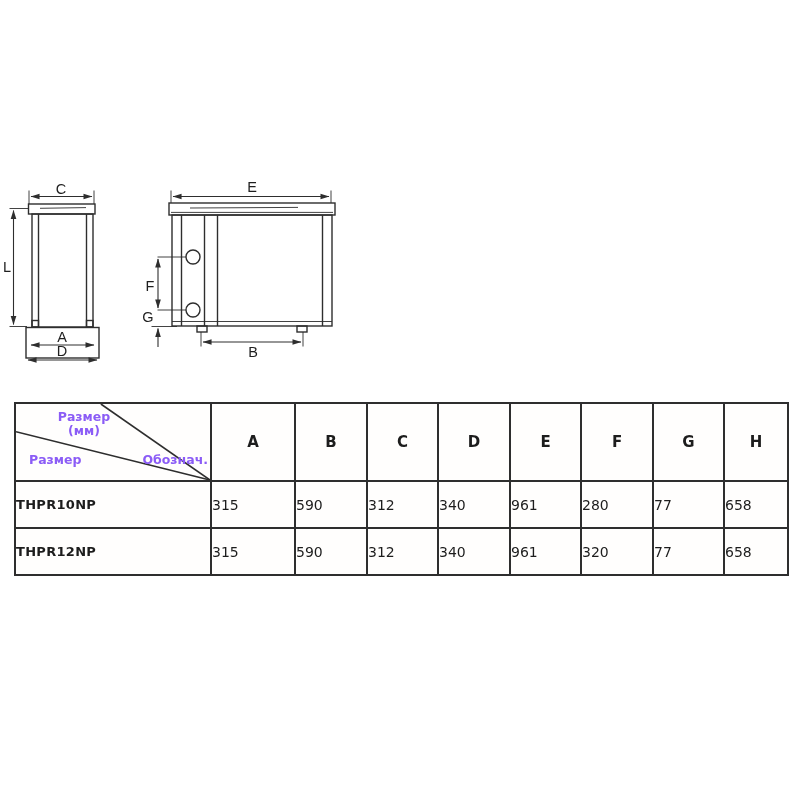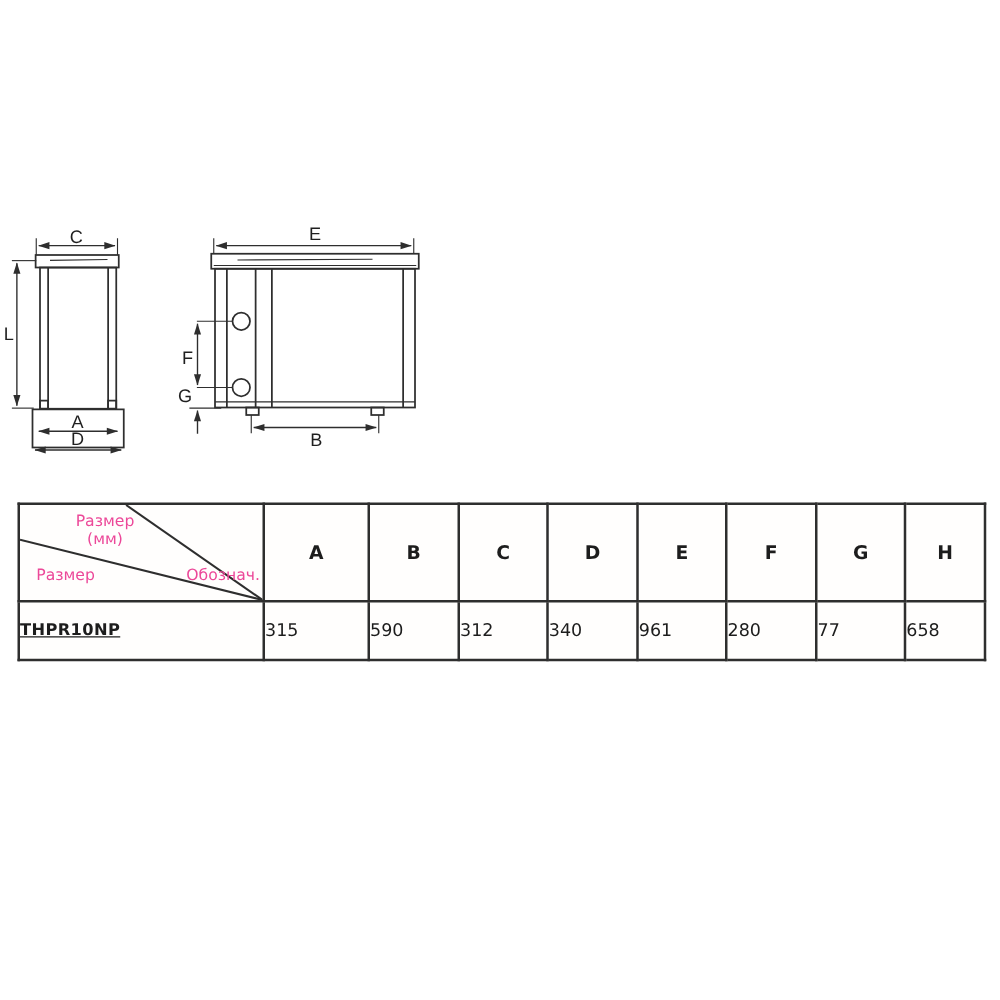--- a/index.html
+++ b/index.html
@@ -15,27 +15,27 @@
   .drawing-svg .dim  { stroke-width:1.1; }
   .drawing-svg .filled { fill:#ffffff; }
   .drawing-svg text { font-family:"Liberation Sans","DejaVu Sans",sans-serif; font-size:14.5px; fill:#1f1f1f; }
 
   
   table.dims { position:absolute; left:14px; top:402px; border-collapse:collapse; table-layout:fixed; background:#fffefd; }
   table.dims th, table.dims td { border:2px solid #2e2e2e; padding:0; color:#1d1d1d; }
   table.dims .hdr-row { height:78px; }
   table.dims .data-row { height:47px; }
   th.col-letter { font-size:15px; font-weight:bold; text-align:center; }
-  td.model-cell { font-size:13px; font-weight:bold; text-align:left; padding-left:11px; letter-spacing:0.3px;text-decoration:underline; }
+  td.model-cell { font-size:13px; font-weight:bold; text-align:left; padding-left:11px; letter-spacing:0.3px; }
   td.val-cell { font-size:14px; font-weight:normal; text-align:left; }
 
   th.corner { position:relative; padding:0; }
   .corner-svg { position:absolute; left:0; top:0; width:100%; height:100%; }
   .corner-svg line { stroke:#2e2e2e; stroke-width:1.6; }
-  .corner-txt { position:absolute; font-weight:normal; font-size:12.5px; color:#ec4899; line-height:1.15; }
+  .corner-txt { position:absolute; font-weight:bold; font-size:12.5px; color:#8b5cf6; line-height:1.15; }
   .txt-size { left:28px; top:6px; width:80px; text-align:center; }
   .txt-designation { right:2px; top:13px;margin-top:36px; }
   .txt-model { left:13px; top:49px; }
 </style>
 </head>
 <body>
 
 <div class="canvas">
 
   <svg class="drawing-svg" viewBox="0 180 345 184">
@@ -149,15 +149,26 @@
       <td class="model-cell">THPR10NP</td>
       <td class="val-cell">315</td>
       <td class="val-cell">590</td>
       <td class="val-cell">312</td>
       <td class="val-cell">340</td>
       <td class="val-cell">961</td>
       <td class="val-cell">280</td>
       <td class="val-cell">77</td>
       <td class="val-cell">658</td>
     </tr>
+    <tr class="data-row">
+      <td class="model-cell">THPR12NP</td>
+      <td class="val-cell">315</td>
+      <td class="val-cell">590</td>
+      <td class="val-cell">312</td>
+      <td class="val-cell">340</td>
+      <td class="val-cell">961</td>
+      <td class="val-cell">320</td>
+      <td class="val-cell">77</td>
+      <td class="val-cell">658</td>
+    </tr>
   </tbody>
     </table>
 </div>
 
 </body></html>

